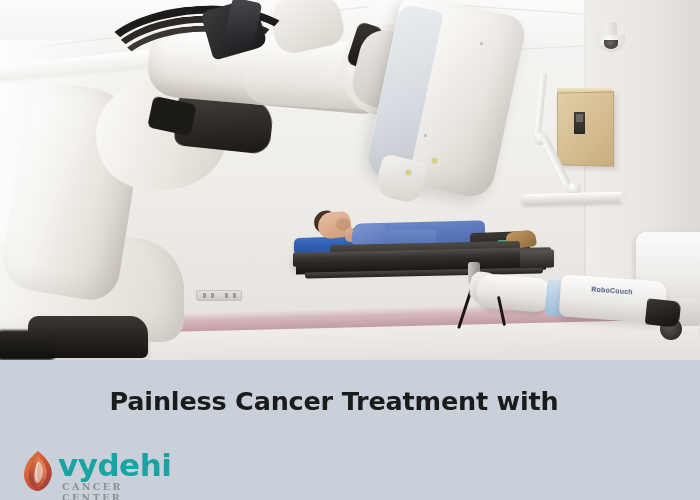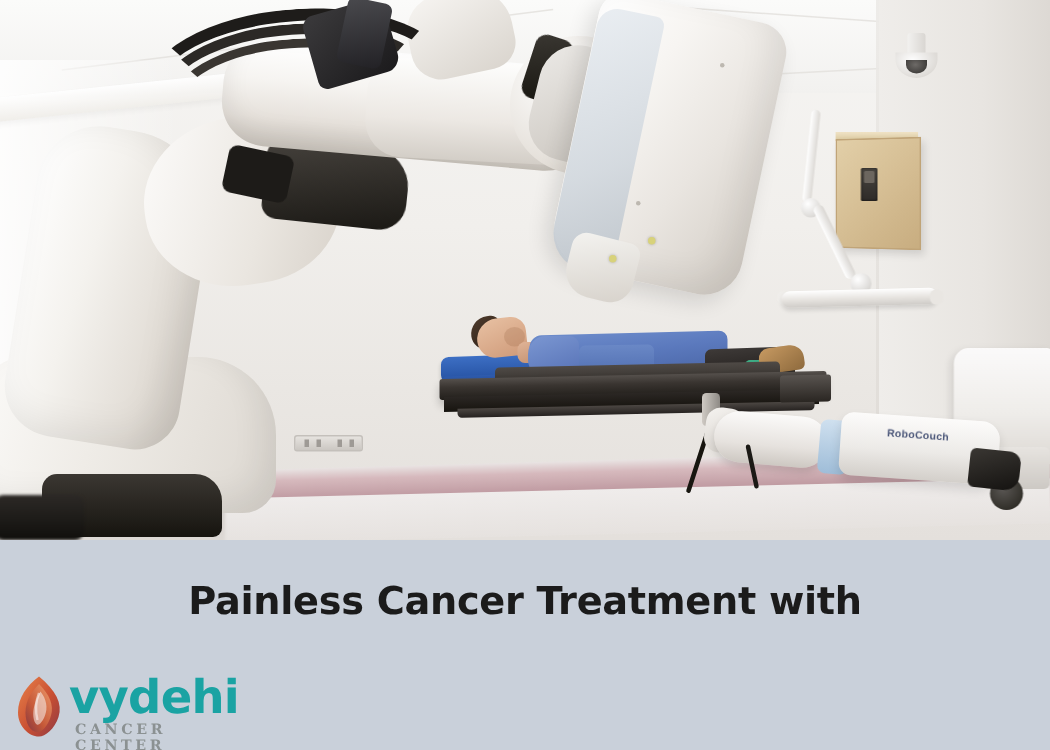--- a/index.html
+++ b/index.html
@@ -410,30 +410,30 @@
 
   .blur-soft{filter:blur(.5px);}
   .blur-more{filter:blur(1.1px);}
 
   
   .caption{
     position:absolute;left:0;top:360px;width:700px;height:140px;
     background:#c9d0da;
   }
   .cap-title{
-    position:absolute;left:60px;top:22px;width:580px;
+    position:absolute;left:44px;top:22px;width:580px;
     text-align:center;
     font-family:"DejaVu Sans","Liberation Sans",sans-serif;
     font-weight:bold;font-size:25.5px;line-height:38px;
     color:#1b1b1b;letter-spacing:-0.2px;
   }
   .cap-title .l2{display:block;}
 
   
-  .logo{position:absolute;left:4px;top:88px;width:150px;height:48px;}
+  .logo{position:absolute;left:16px;top:88px;width:150px;height:48px;}
   .logo-mark{position:absolute;left:2px;top:1px;width:40px;height:44px;}
   .logo-word{
     position:absolute;left:42px;top:0px;
     font-family:"DejaVu Sans","Liberation Sans",sans-serif;
     font-weight:bold;font-size:31px;line-height:34px;
     color:#1aa3a3;letter-spacing:-0.5px;
   }
   .logo-sub{
     position:absolute;left:46px;top:33px;
     font-family:"DejaVu Serif","Liberation Serif",serif;

